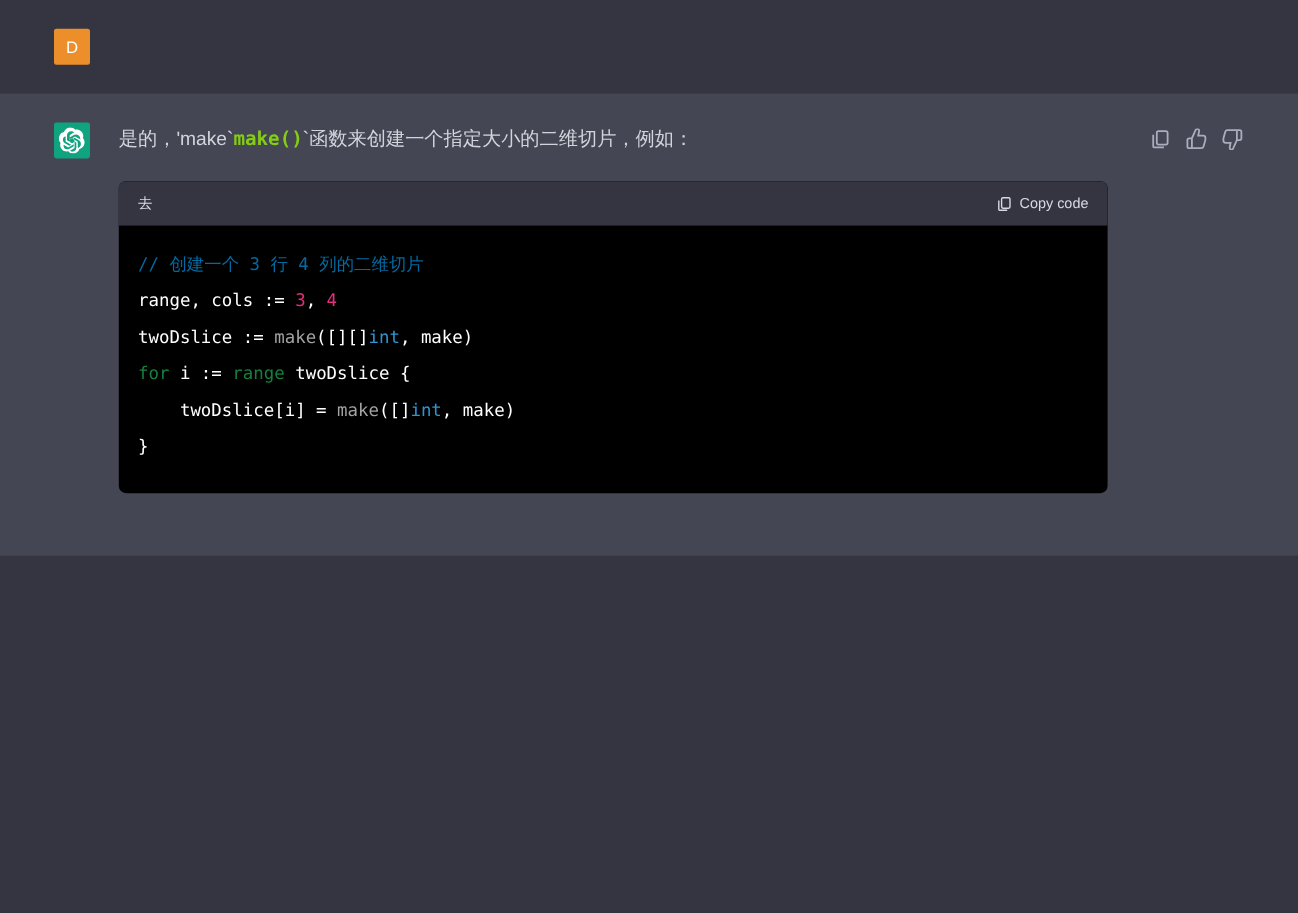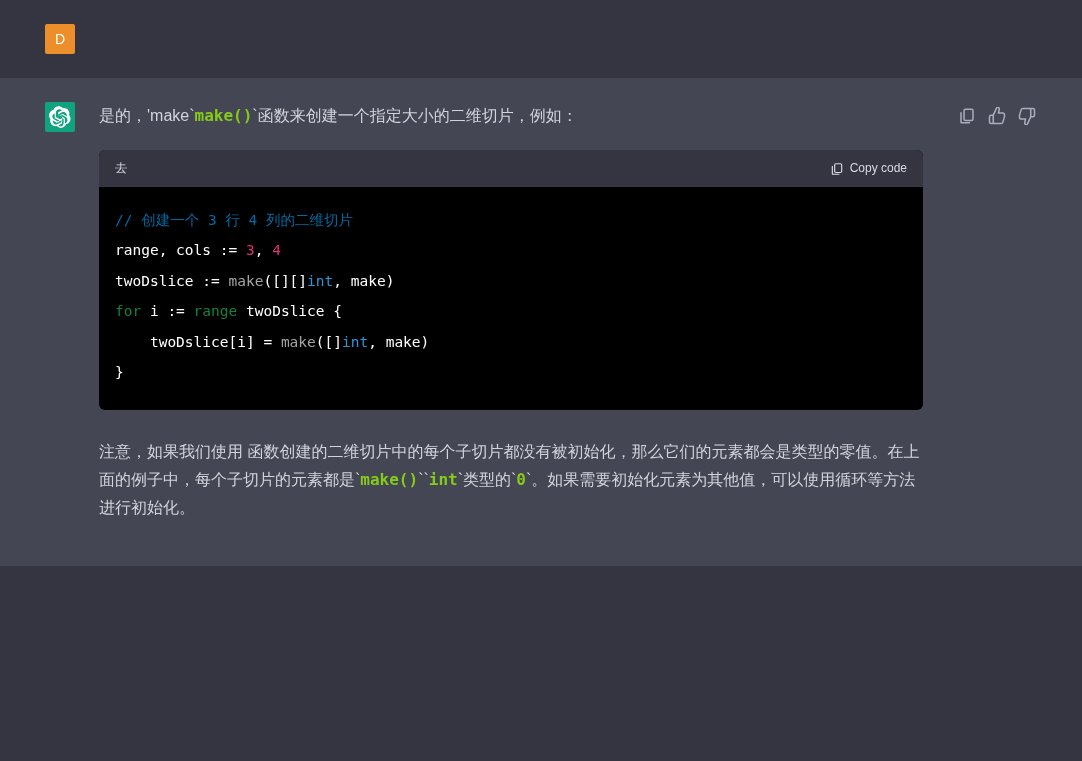--- a/index.html
+++ b/index.html
@@ -136,21 +136,20 @@
       </div>
       <pre><span class="tok-comment">// 创建一个 3 行 4 列的二维切片</span>
 <span>range, cols := </span><span class="tok-num">3</span><span>, </span><span class="tok-num">4</span>
 <span>twoDslice := </span><span class="tok-builtin">make</span><span>([][]</span><span class="tok-type">int</span><span>, make)</span>
 <span class="tok-kw">for</span><span> i := </span><span class="tok-kw">range</span><span> twoDslice {</span>
 <span>    twoDslice[i] = </span><span class="tok-builtin">make</span><span>([]</span><span class="tok-type">int</span><span>, make)</span>
 <span>}</span></pre>
     </div>
 
 
-    <p><span>注意，如果我们使用 函数创建的二维切片中的每个子切片都没有被初始化，那么它们的元素都会是类型的零值。在上面的例子中，每个子切片的元素都是</span>`<code class="inline">make()</code>``<code class="inline">int</code>`<span>类型的</span>`<code class="inline">0</code>`<span>。如果需要初始化元素为其他值，可以使用循环等方法进行初始化。</span></p>
   </div>
   <div class="actions">
     <span class="icon-btn">
       <svg viewBox="0 0 24 24">
           <rect x="8" y="3" width="12" height="15" rx="2"></rect>
           <path d="M4 7v13a1 1 0 0 0 1 1h11"></path>
         </svg>
     </span>
     <span class="icon-btn">
       <svg viewBox="0 0 24 24">

